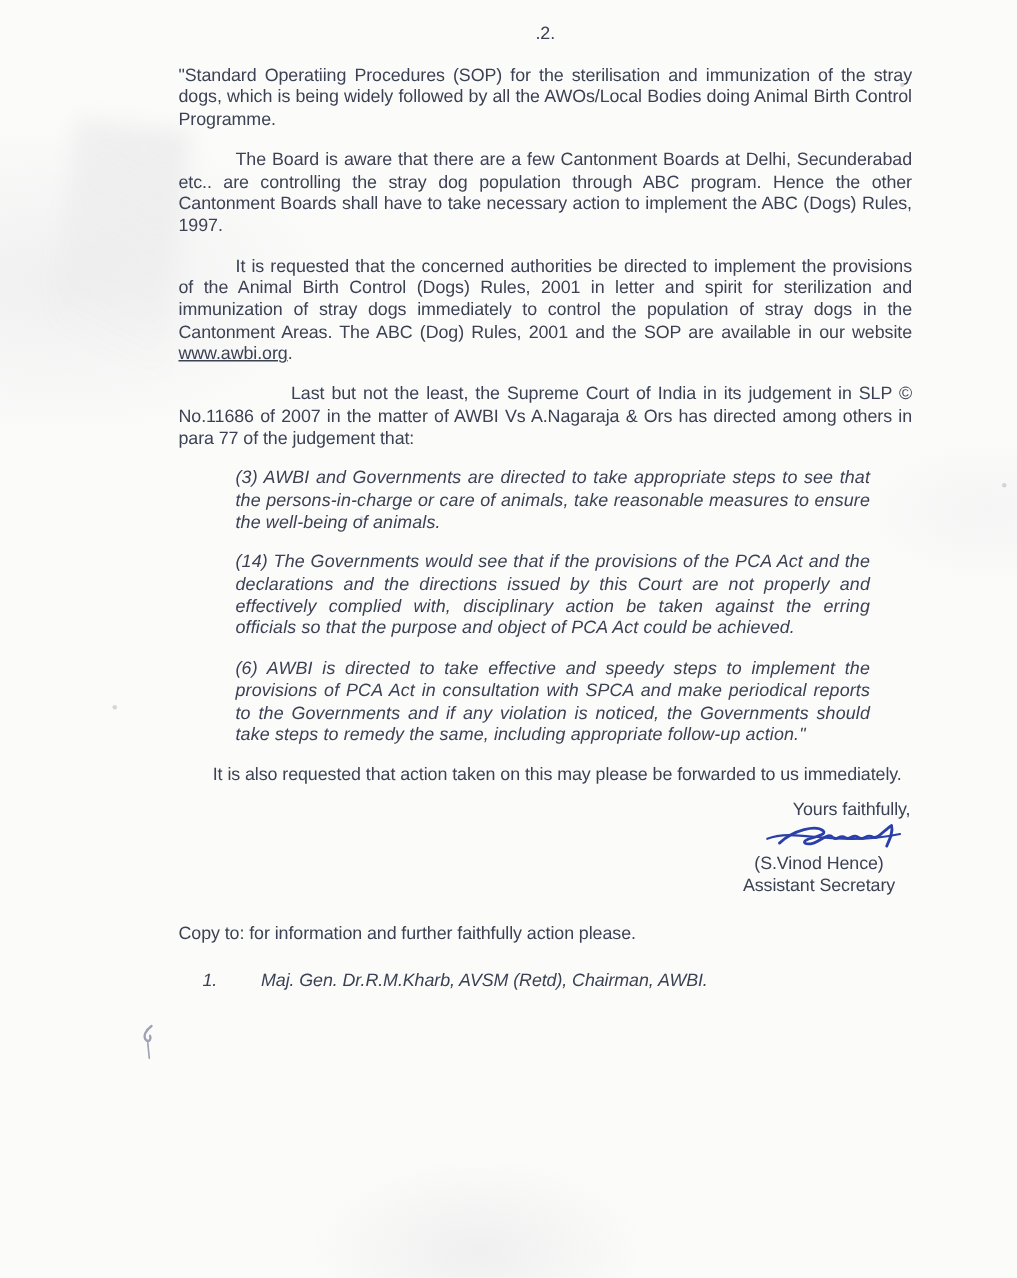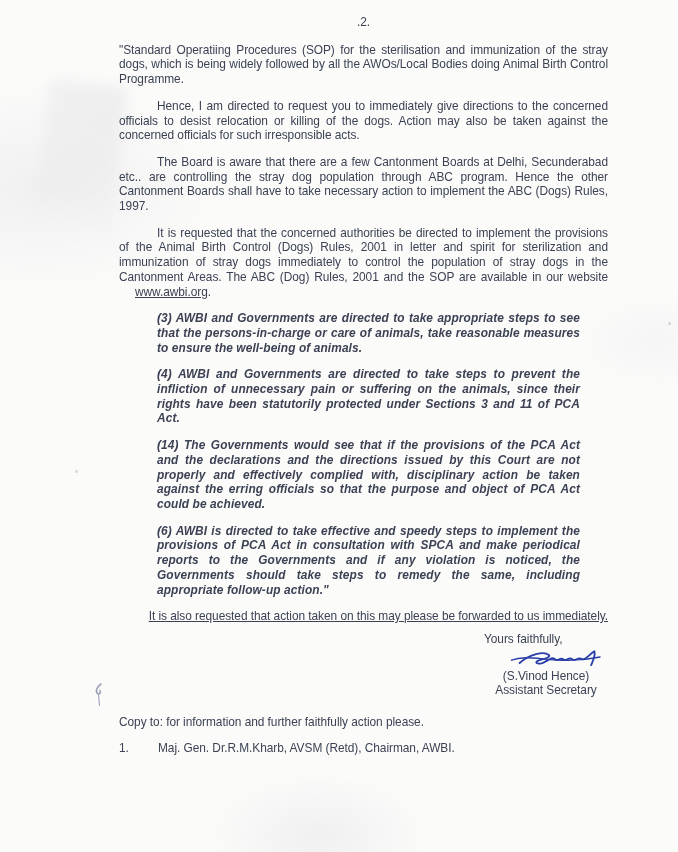--- a/index.html
+++ b/index.html
@@ -34,44 +34,42 @@
     text-align: justify;
   }
   p.indent { text-indent: 38px; }
   p.indent-lg { text-indent: 75px; }
   p.court-quote {
     margin: 0 0 12px 38px;
     width: 423px;
     text-align: justify;
     font-style: italic;
     letter-spacing: 0.1px;
-    font-weight: bold;
   }
-  .closing-request { margin: 2px 0 0 16px; text-align: right; text-decoration: underline; }
+  .closing-request { margin: 2px 0 0 16px; text-align: center; }
   .sig-block {
     width: 124px;
     margin: 8px 0 0 auto;
     text-align: center;
   }
-  .valediction { text-align: left; padding-right: 1px; }
+  .valediction { text-align: right; padding-right: 1px; }
   .signature-svg {
     display: block;
     width: 102px;
     height: 26px;
     margin: -1px 0 -3px 22px;
   }
   .copy-section { margin-top: 17px; }
   .copy-heading { margin: 0 0 11px 0; }
-  .copy-item { margin: 0; }
+  .copy-item { margin: 16px; font-style: italic; }
   .copy-num { display: inline-block; width: 39px; }
   .doc-link {
     color: #3c4254;
     text-decoration: underline;
     cursor: pointer;
-    margin-left: 16px;
   }
   
   .scan-streak {
     position: absolute;
     left: 36px; top: 82px;
     width: 78px; height: 235px;
     background: linear-gradient(200deg, rgba(188,188,194,0.38), rgba(255,255,255,0) 65%);
     filter: blur(7px);
     transform: rotate(7deg);
     opacity: 0.55;
@@ -109,30 +107,29 @@
     <path d="M9 2 C5 5 3 9 5.5 11.5 C7.5 13 9 10.5 8 8.5" fill="none" stroke="#8085a2" stroke-width="1.6" stroke-linecap="round"></path>
     <path d="M6.5 13 C6.8 16 7.2 20 7.5 23.5" fill="none" stroke="#8085a2" stroke-width="1.1" stroke-linecap="round"></path>
   </svg>
 
   <div class="content">
 
     <div class="page-number">.2.</div>
 
     <p class="body-par">"Standard Operatiing Procedures (SOP) for the sterilisation and immunization of the stray dogs, which is being widely followed by all the AWOs/Local Bodies doing Animal Birth Control Programme.</p>
 
-    <p class="body-par indent">Hence, I am directed to request you to immediately give directions to the concerned officials to desist relocation or killing of the dogs. Action may also be taken against the concerned officials for such irresponsible acts.</p>
 
     <p class="body-par indent">The Board is aware that there are a few Cantonment Boards at Delhi, Secunderabad etc.. are controlling the stray dog population through ABC program. Hence the other Cantonment Boards shall have to take necessary action to implement the ABC (Dogs) Rules, 1997.</p>
 
     <p class="body-par indent"><span>It is requested that the concerned authorities be directed to implement the provisions of the Animal Birth Control (Dogs) Rules, 2001 in letter and spirit for sterilization and immunization of stray dogs immediately to control the population of stray dogs in the Cantonment Areas. The ABC (Dog) Rules, 2001 and the SOP are available in our website </span><a class="doc-link">www.awbi.org</a><span>.</span></p>
 
+    <p class="body-par indent-lg">Last but not the least, the Supreme Court of India in its judgement in SLP © No.11686 of 2007 in the matter of AWBI Vs A.Nagaraja &amp; Ors has directed among others in para 77 of the judgement that:</p>
 
     <p class="court-quote">(3) AWBI and Governments are directed to take appropriate steps to see that the persons-in-charge or care of animals, take reasonable measures to ensure the well-being of animals.</p>
 
-    <p class="court-quote">(4) AWBI and Governments are directed to take steps to prevent the infliction of unnecessary pain or suffering on the animals, since their rights have been statutorily protected under Sections 3 and 11 of PCA Act.</p>
 
     <p class="court-quote">(14) The Governments would see that if the provisions of the PCA Act and the declarations and the directions issued by this Court are not properly and effectively complied with, disciplinary action be taken against the erring officials so that the purpose and object of PCA Act could be achieved.</p>
 
     <p class="court-quote">(6) AWBI is directed to take effective and speedy steps to implement the provisions of PCA Act in consultation with SPCA and make periodical reports to the Governments and if any violation is noticed, the Governments should take steps to remedy the same, including appropriate follow-up action."</p>
 
     <p class="closing-request">It is also requested that action taken on this may please be forwarded to us immediately.</p>
 
     <div class="sig-block">
       <div class="valediction">Yours faithfully,</div>
       <svg class="signature-svg" viewBox="0 0 120 32">

